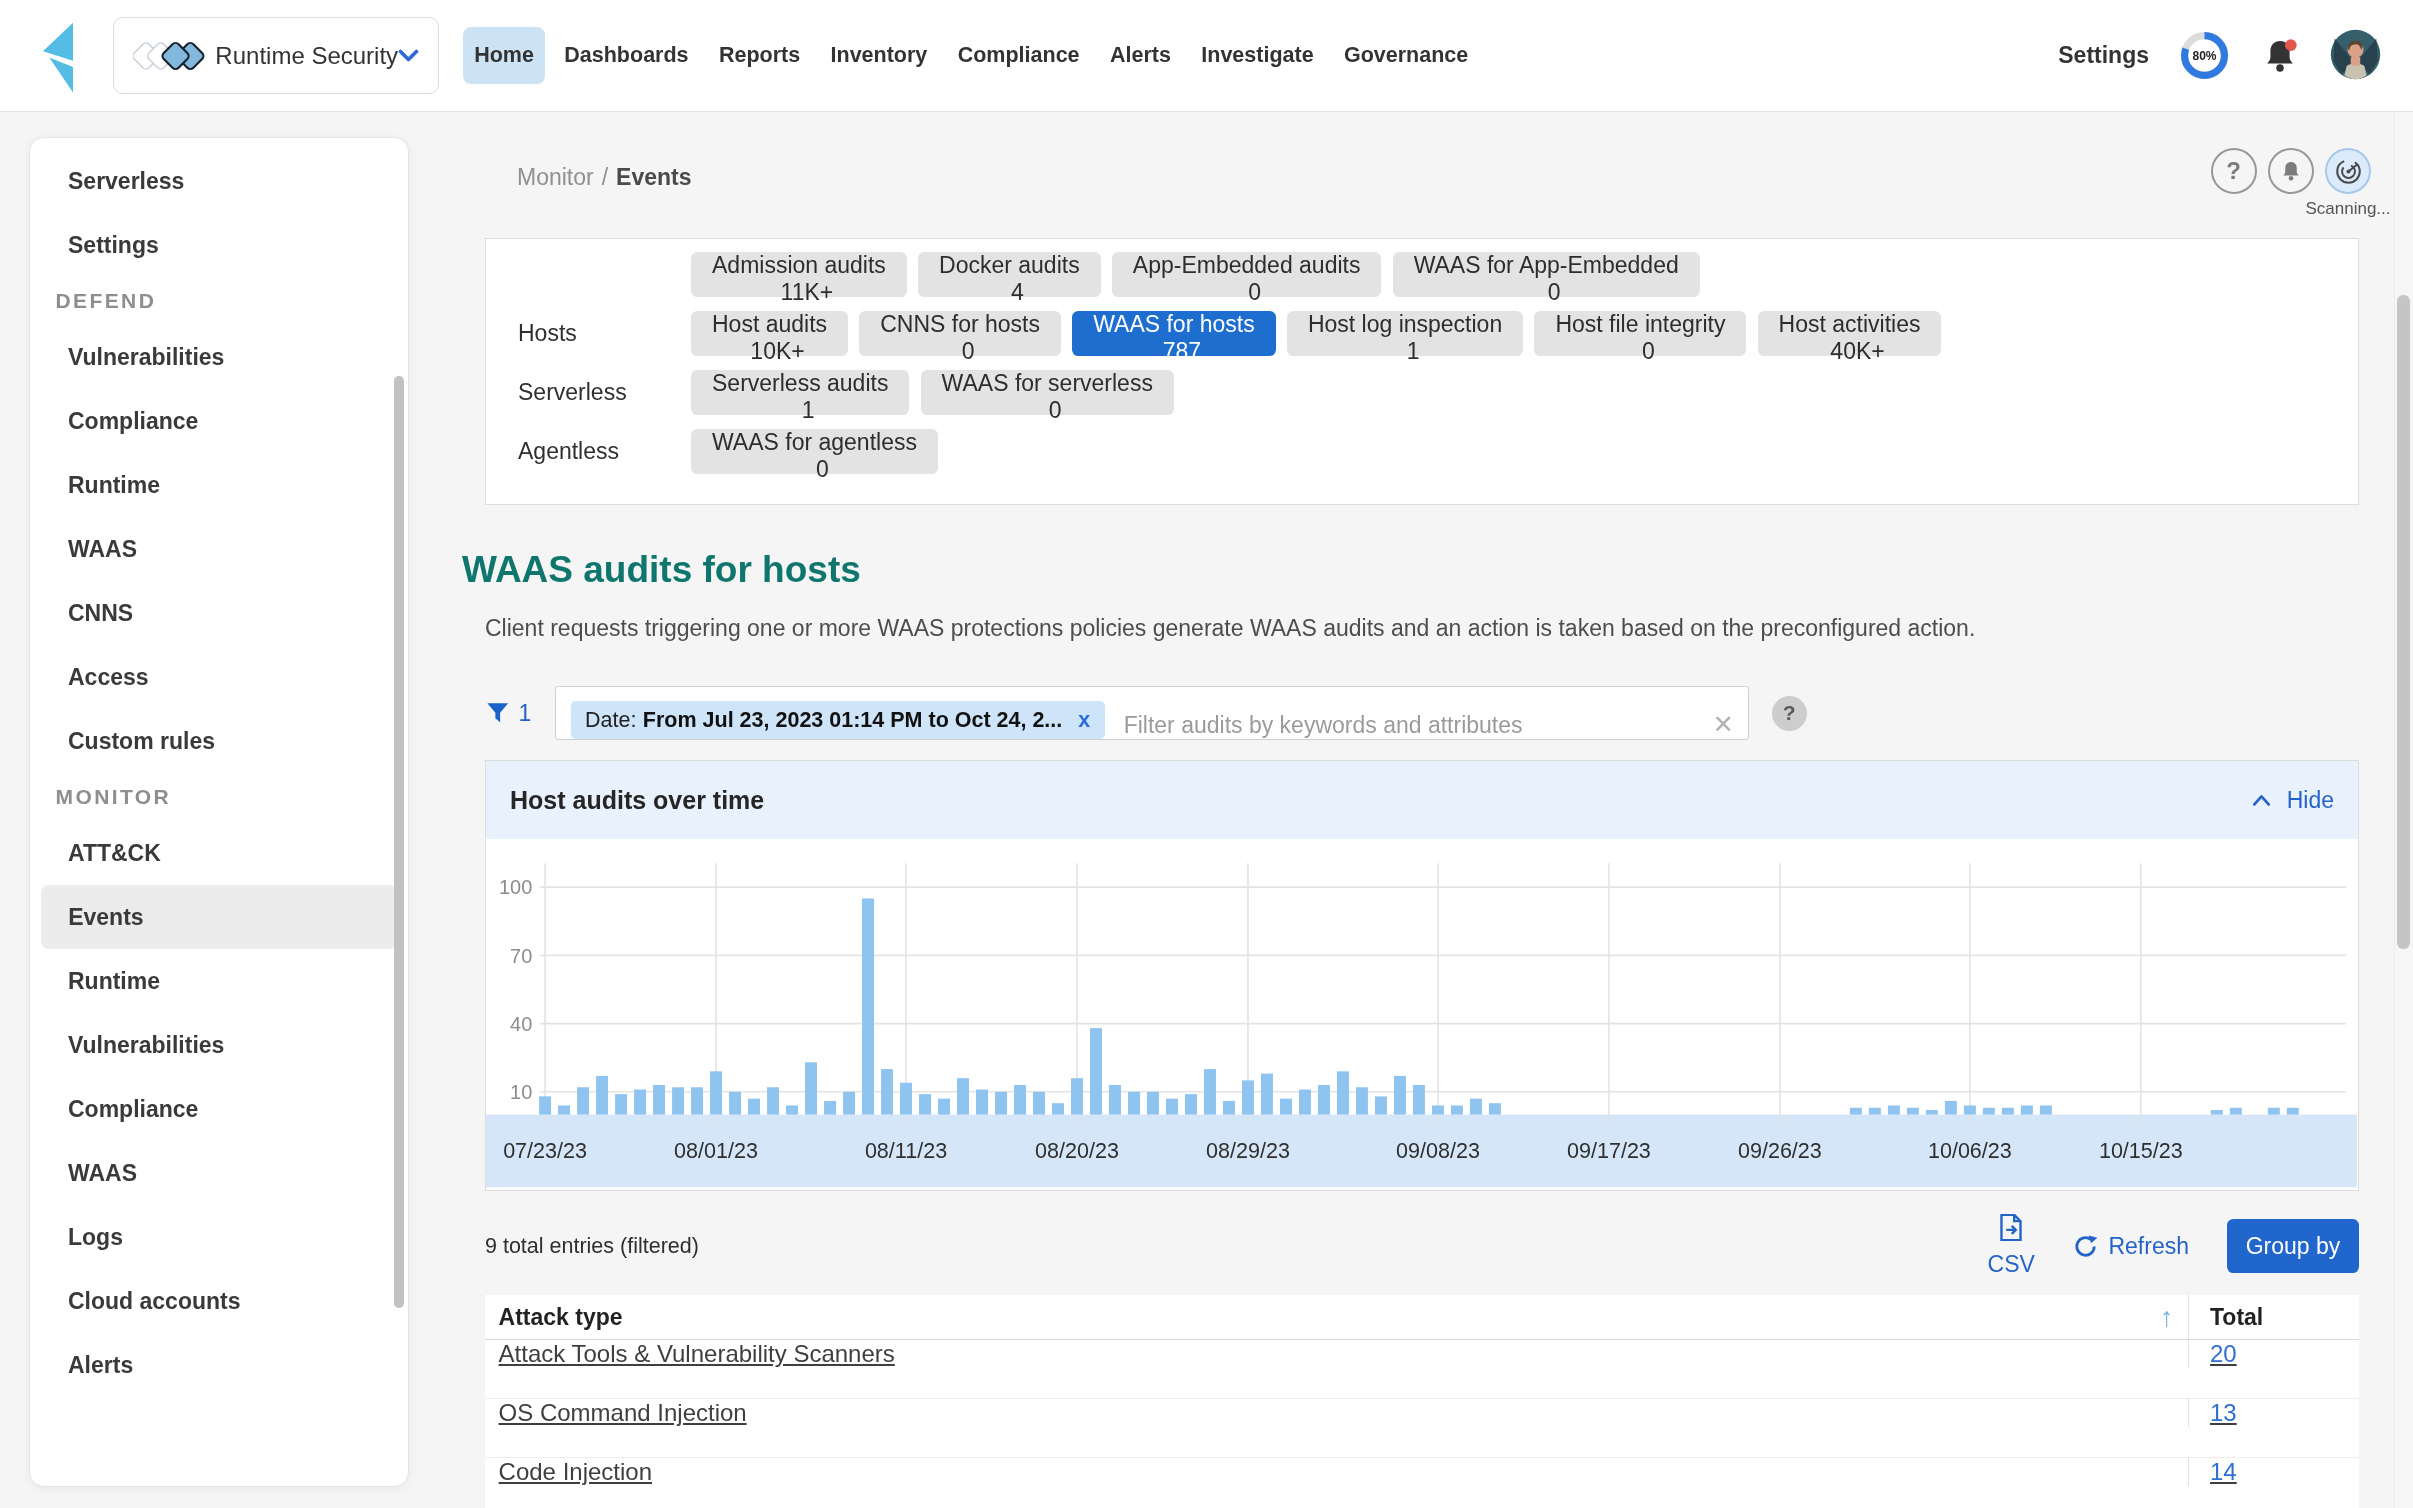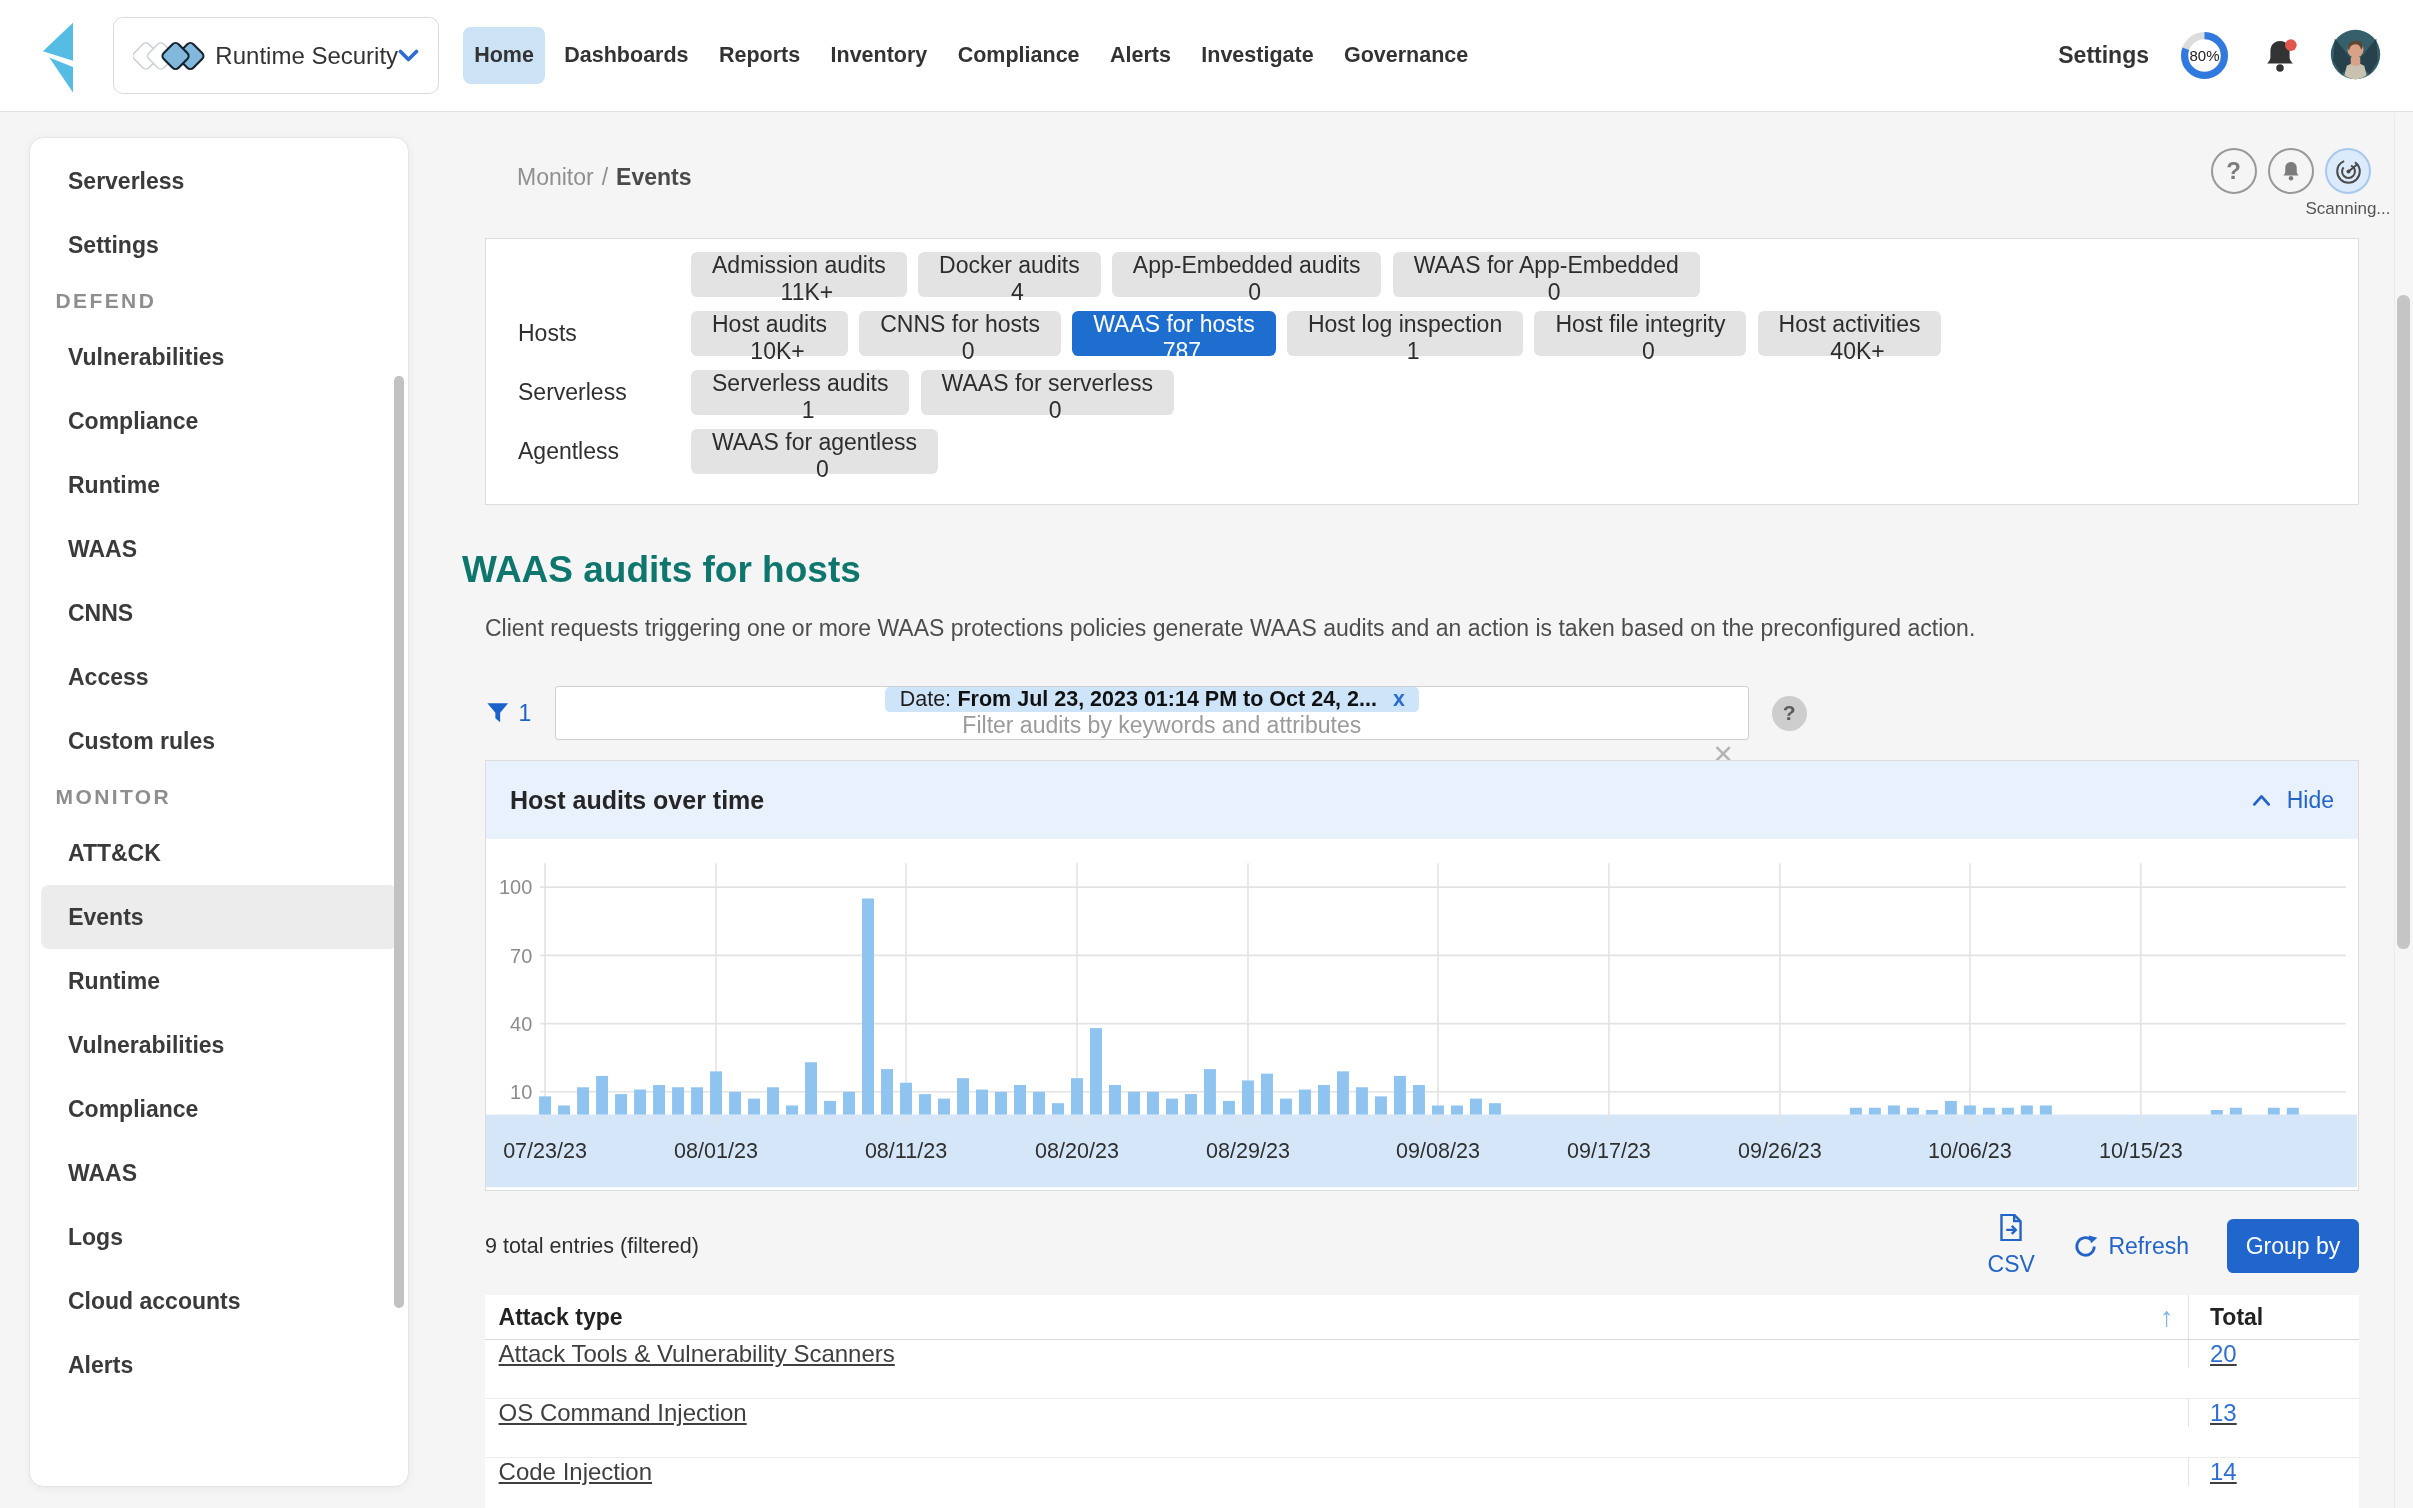--- a/index.html
+++ b/index.html
@@ -15,21 +15,21 @@
                    border-radius:9.6px; display:flex; align-items:center; padding:0 19px; cursor:pointer; }
   .module-label { font-size:24px; color:#333; margin-left:9.6px; white-space:nowrap; }
   .module-chevron { margin-left:auto; }
   .nav { display:flex; align-items:center; margin-left:24px; gap:8px; }
   .nav-item { padding:16px 11.2px; font-size:21.5px; font-weight:600; color:#333; border-radius:8px; cursor:pointer; white-space:nowrap; }
   .nav-item.active { background:#cce3f5; }
   .top-right { margin-left:auto; margin-right:32px; display:flex; align-items:center; gap:30px; }
   .settings-link { font-size:23px; font-weight:600; color:#333; cursor:pointer; }
   .ring-wrap { position:relative; width:51px; height:51px; }
   .ring-label { position:absolute; inset:0; display:flex; align-items:center; justify-content:center;
-                font-size:15px; font-weight:400; color:#222; }
+                font-size:12px; font-weight:700; color:#222; }
   .bell-wrap { position:relative; width:40px; height:40px; }
 
   
   .sidebar { position:absolute; left:29px; top:137px; width:380px; height:1350px; background:#fff;
              border:1.6px solid #e4e4e4; border-radius:14.4px; padding-top:11.2px;
              box-shadow:0 1.6px 8px rgba(0,0,0,0.05); }
   .side-item { height:64px; display:flex; align-items:center; padding-left:38px;
                font-size:23px; font-weight:600; color:#3a3a3a; cursor:pointer; }
   .side-item.active { background:#ececec; border-radius:8px; margin:0 11.2px; padding-left:27px; }
   .side-section { height:48px; display:flex; align-items:center; padding-left:25.5px;
@@ -65,21 +65,21 @@
   
   .page-title { position:absolute; left:462px; top:549px; font-size:37px; font-weight:700; color:#0f766e; }
   .page-desc  { position:absolute; left:485px; top:615px; font-size:23px; color:#4d4d4d; }
 
   
   .filterbar { position:absolute; left:485px; top:686px; width:1874px; height:54px;
                display:flex; align-items:center; }
   .funnel-group { display:flex; align-items:center; cursor:pointer; }
   .fcount { font-size:23px; color:#2362c5; margin-left:8px; }
   .finput { margin-left:24px; width:1194px; height:54px; border:1.6px solid #cfcfcf; border-radius:3.2px;
-            background:#fff; display:flex; align-items:center; padding:0 14.4px;flex-direction:column; }
+            background:#fff; display:flex; align-items:flex-end; padding:0 14.4px; }
   .datechip { height:38px; background:#cde4f9; border-radius:4.8px; display:flex; align-items:center;
               padding:0 14.4px; font-size:21.5px; color:#1e1e1e; cursor:pointer; white-space:nowrap; }
   .datechip .val { font-weight:700; margin-left:6.4px; color:#111; }
   .datechip .chip-x { color:#2d6cd2; font-weight:700; margin-left:16px; font-size:21.5px; }
   .fplaceholder { margin-left:19px; color:#9b9b9b; font-size:23px; white-space:nowrap; }
   .fclear { margin-left:auto; color:#b3b3b3; font-size:25.5px; cursor:pointer; }
   .fhelp { margin-left:22.3px; width:35px; height:35px; border-radius:50%; background:#cdcdcd; color:#5a5a5a;
            font-weight:700; font-size:21px; display:flex; align-items:center; justify-content:center; cursor:pointer; }
 
   

